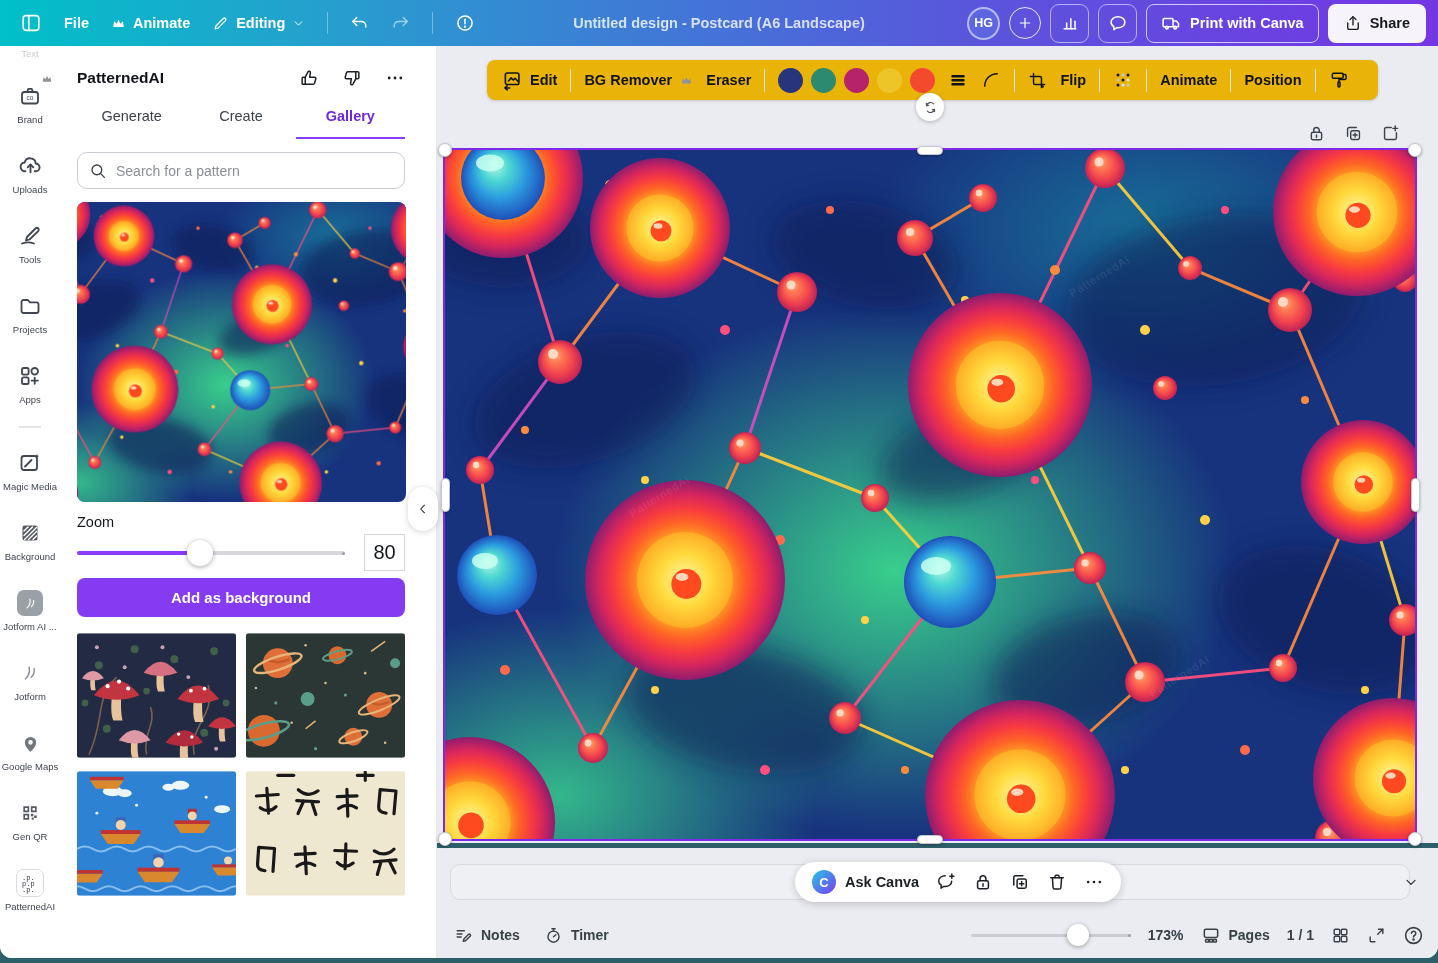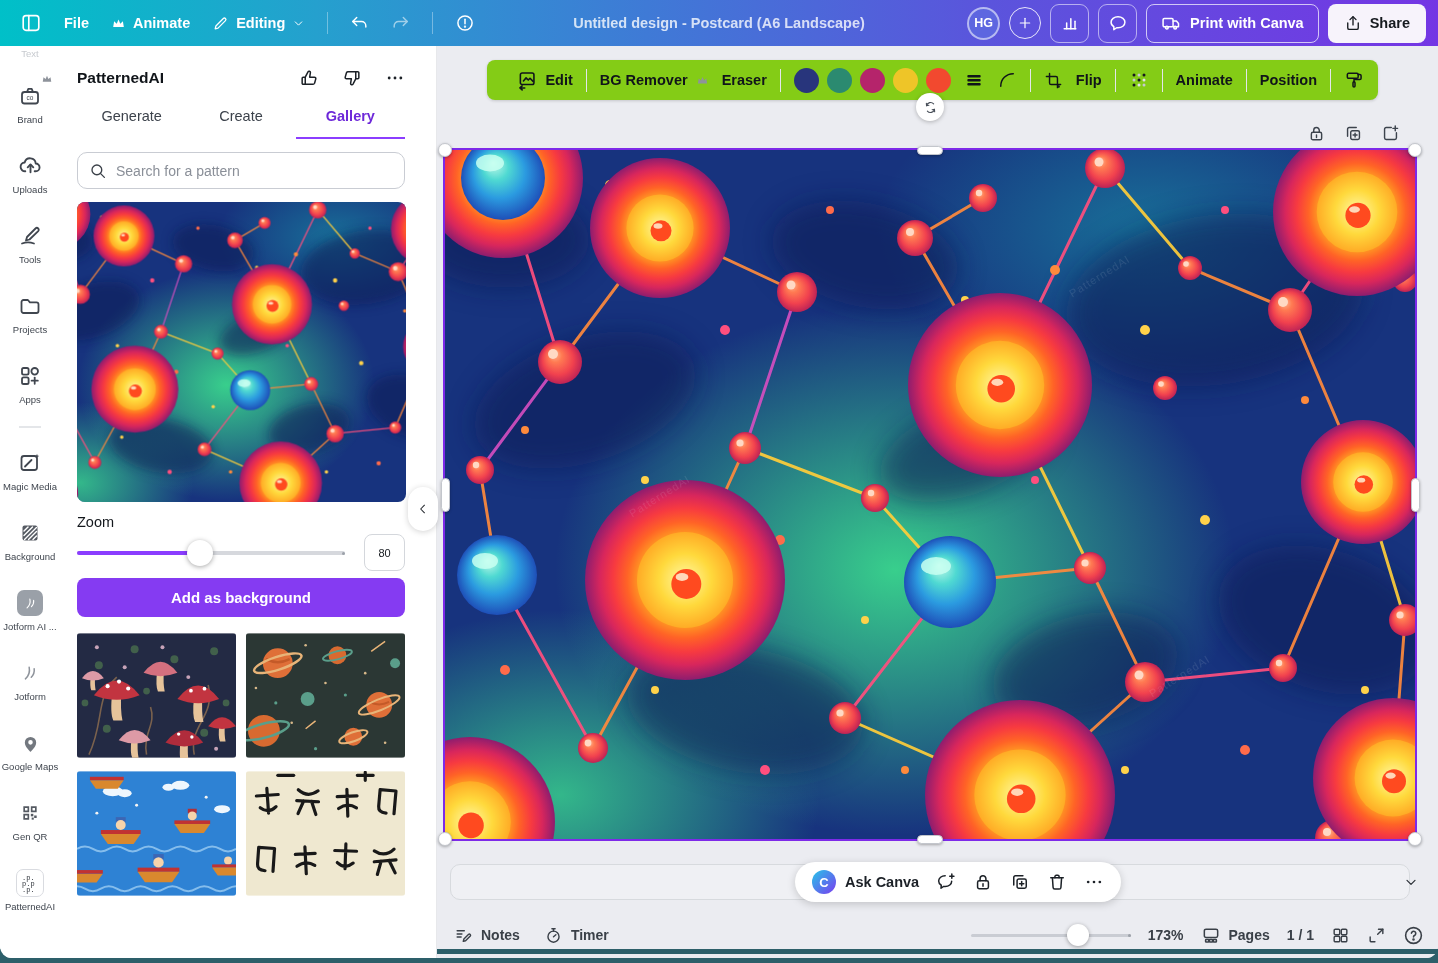--- a/index.html
+++ b/index.html
@@ -1,17 +1,17 @@
 <!DOCTYPE html>
 <html><head>
 <meta charset="utf-8">
 <style>
   * { margin:0; padding:0; box-sizing:border-box; }
   html,body { width:1438px; height:963px; overflow:hidden; font-family:"Liberation Sans",sans-serif; background:#2d5f6a; }
-  .screen { position:relative; width:1438px; height:954px; }
+  .screen { position:relative; width:1438px; height:848px; }
   .window { position:absolute; left:0; top:0; width:1438px; height:958px; background:#fff; border-radius:0 0 12px 12px; overflow:hidden; }
 
   
   .topbar { position:absolute; left:0; top:0; width:1438px; height:46px;
     background:linear-gradient(90deg,#00c0c8 0%,#25a0ce 22%,#3f7ad6 45%,#5a55dc 68%,#7436e4 100%);
     display:flex; align-items:center; color:#fff; font-size:14.5px; font-weight:bold; }
   .tb-left { display:flex; align-items:center; gap:22px; padding-left:20px; }
   .tb-item { display:flex; align-items:center; gap:7px; cursor:pointer; white-space:nowrap; }
   .tb-sep { width:1px; height:22px; background:rgba(255,255,255,.35); }
   .tb-title { position:absolute; left:50%; transform:translateX(-50%); color:rgba(255,255,255,.78); font-weight:bold; }
@@ -47,31 +47,31 @@
   .searchbox input { border:none; outline:none; flex:1; font-size:14px; font-family:"Liberation Sans",sans-serif; color:#20242b; background:transparent; }
   .searchbox input::placeholder { color:#8a8f98; }
   .preview { margin-top:13px; width:329px; height:300px; border-radius:8px; overflow:hidden; position:relative; }
   .zoom-label { margin-top:12px; font-size:14.5px; color:#14181d; }
   .slider-row { margin-top:4px; display:flex; align-items:center; gap:19px; height:37px; }
   .slider { position:relative; flex:1; height:26px; }
   .slider .track { position:absolute; left:0; right:0; top:11px; height:4.5px; border-radius:3px; background:#d6d8dd; }
   .slider .track::after { content:""; position:absolute; right:0; top:1px; width:3px; height:3px; border-radius:50%; background:#9ca1a9; }
   .slider .fill { position:absolute; left:0; top:11px; width:46%; height:4.5px; border-radius:3px; background:#8b3dff; }
   .slider .knob { position:absolute; left:46%; top:0; width:26px; height:26px; margin-left:-13px; border-radius:50%; background:#fff; box-shadow:0 1px 5px rgba(0,0,0,.35); }
-  .zoom-val { width:41px; height:37px; border:1px solid #d4d7dc; border-radius:8px; display:flex; align-items:center; justify-content:center; font-size:11px; color:#14181d; }
+  .zoom-val { width:41px; height:37px; border:1px solid #d4d7dc; border-radius:0; display:flex; align-items:center; justify-content:center; font-size:20px; color:#14181d; }
   .btn-cancel { margin-top:24px; height:38px; border:1px solid #ccd0d5; border-radius:8px; background:#fff; display:flex; align-items:center; justify-content:center; font-size:15px; font-weight:bold; color:#14181d; cursor:pointer; }
   .btn-add { margin-top:7px; height:39px; border-radius:8px; background:#853bf2; display:flex; align-items:center; justify-content:center; font-size:15px; font-weight:bold; color:#fff; cursor:pointer; }
   .gallery { margin-top:16px; display:grid; grid-template-columns:1fr 1fr; gap:13px 10px; }
   .thumb { width:159px; height:125px; border-radius:3px; overflow:hidden; cursor:pointer; }
   .collapse-pill { position:absolute; left:408px; top:487px; width:30px; height:44px; background:#fff; border-radius:15px; box-shadow:0 1px 6px rgba(0,0,0,.18); display:flex; align-items:center; justify-content:center; color:#24282e; z-index:6; cursor:pointer; }
 
   
   .workspace { position:absolute; left:437px; top:46px; width:1001px; height:912px; background:#ebecf1; }
-  .ctoolbar { position:absolute; left:50px; top:14px; width:891px; height:40px; background:#84cc16; border-radius:8px;
-    box-shadow:0 1px 3px rgba(20,24,31,.18); display:flex; align-items:center; padding:0 14px; gap:13px; font-size:14.5px; font-weight:bold; color:#10141a;justify-content:flex-end; }
+  .ctoolbar { position:absolute; left:50px; top:14px; width:891px; height:40px; background:#eab308; border-radius:8px;
+    box-shadow:0 1px 3px rgba(20,24,31,.18); display:flex; align-items:center; padding:0 14px; gap:13px; font-size:14.5px; font-weight:bold; color:#10141a; }
   .ct-item { display:flex; align-items:center; gap:8px; cursor:pointer; white-space:nowrap; }
   .ct-sep { width:1px; height:23px; background:#e4e6ea; }
   .swatch { width:25px; height:25px; border-radius:50%; cursor:pointer; }
   .swatches { display:flex; gap:8px; align-items:center; }
   .rotate-handle { position:absolute; left:479px; top:47px; width:28px; height:28px; border-radius:50%; background:#fff; box-shadow:0 1px 4px rgba(0,0,0,.25); display:flex; align-items:center; justify-content:center; color:#474e58; cursor:grab; }
   .pg-actions { position:absolute; top:75px; left:867px; display:flex; gap:13px; color:#3c434d; }
   .pg-actions .pa { width:24px; height:24px; display:flex; align-items:center; justify-content:center; cursor:pointer; }
   .page { position:absolute; left:8px; top:104px; width:970px; height:689px; outline:2px solid #7d2ae8; background:#17337e; }
   .page svg { display:block; width:100%; height:100%; }
   .wm { position:absolute; color:rgba(255,255,255,.1); font-size:11px; transform:rotate(-32deg); letter-spacing:1px; }

